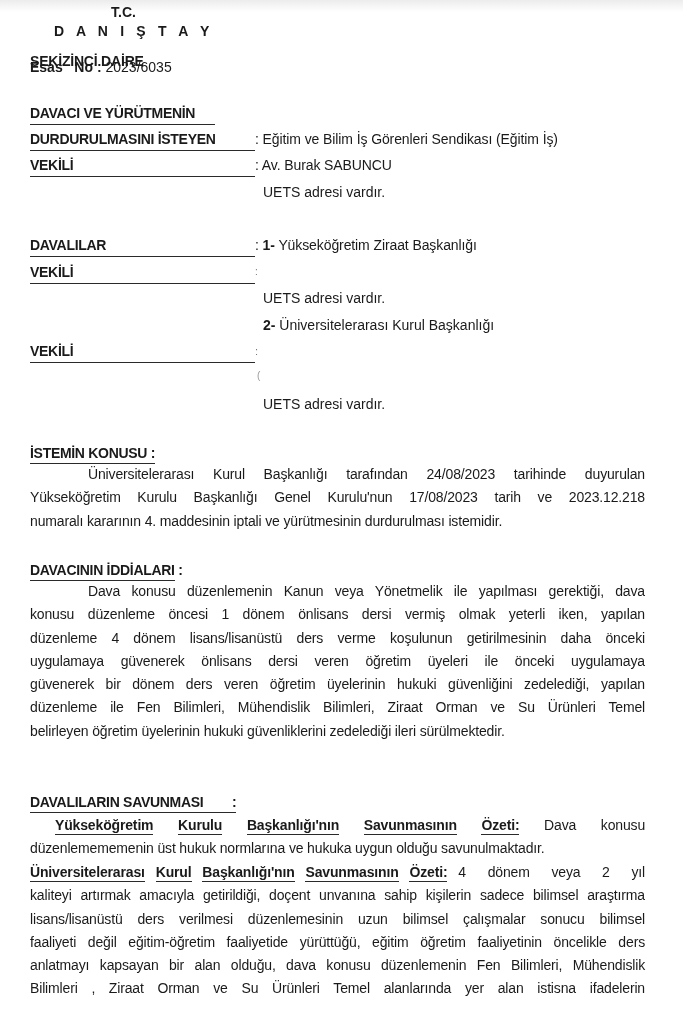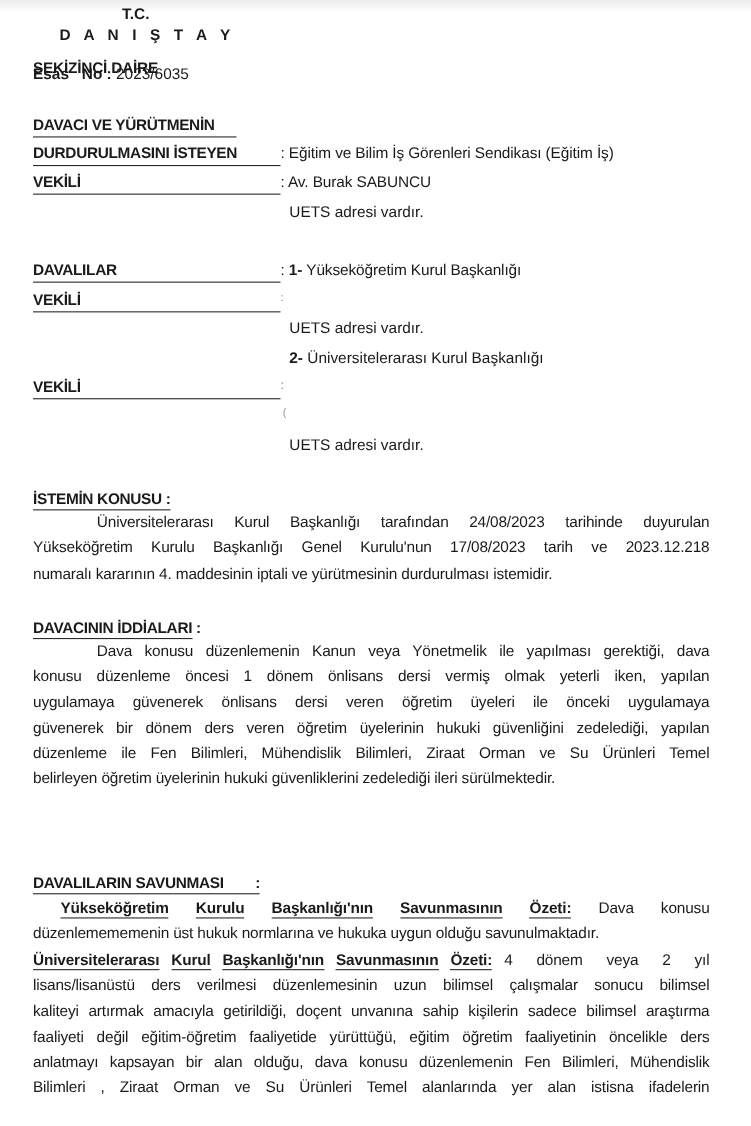--- a/index.html
+++ b/index.html
@@ -64,21 +64,21 @@
 
 <div class="party-label" style="top:105px;width:185px;">DAVACI VE YÜRÜTMENİN</div>
 <div class="party-label" style="top:131px;">DURDURULMASINI İSTEYEN</div>
 <div class="party-val" style="top:131px;">: Eğitim ve Bilim İş Görenleri Sendikası  (Eğitim İş)</div>
 <div class="party-label" style="top:157px;">VEKİLİ</div>
 <div class="party-val" style="top:157px;">: Av. Burak SABUNCU</div>
 <div class="plain" style="top:184px;">UETS adresi vardır.</div>
 
 <div class="party-label" style="top:237px;">DAVALILAR</div>
 <div class="party-val" style="top:237px;">
-  <span>: </span><b>1-</b><span> Yükseköğretim Kurul Başkanlığı</span>
+  <span>: </span><b>1-</b><span> Yükseköğretim Ziraat Başkanlığı</span>
 </div>
 <div class="party-label" style="top:264px;">VEKİLİ</div>
 <div class="party-val" style="top:264px;font-size:10px;color:#777;">:</div>
 <div class="plain" style="top:290px;">UETS adresi vardır.</div>
 <div class="plain" style="top:317px;">
   <b>2-</b><span> Üniversitelerarası Kurul Başkanlığı</span>
 </div>
 <div class="party-label" style="top:343px;">VEKİLİ</div>
 <div class="party-val" style="top:343px;font-size:11px;color:#777;">:</div>
 <div class="party-val" style="top:368px;left:257px;font-size:10px;color:#999;">(</div>
@@ -92,20 +92,21 @@
   <span class="line">Yükseköğretim  Kurulu  Başkanlığı  Genel  Kurulu'nun  17/08/2023  tarih  ve  2023.12.218</span>
   <span class="line last">numaralı kararının 4. maddesinin iptali ve yürütmesinin durdurulması istemidir.</span>
 </div>
 
 <div class="section-title" style="top:562px;">
   <span class="u">DAVACININ İDDİALARI</span><span class="colon"> :</span>
 </div>
 <div class="para" style="top:580px;">
   <span class="line indent">Dava konusu düzenlemenin Kanun veya Yönetmelik ile yapılması gerektiği, dava</span>
   <span class="line">konusu düzenleme öncesi 1 dönem önlisans dersi vermiş olmak yeterli iken, yapılan</span>
+  <span class="line">düzenleme 4 dönem lisans/lisanüstü ders verme koşulunun getirilmesinin daha önceki</span>
   <span class="line">uygulamaya güvenerek önlisans dersi veren öğretim üyeleri ile önceki uygulamaya</span>
   <span class="line">güvenerek bir dönem ders veren öğretim üyelerinin hukuki güvenliğini zedelediği, yapılan</span>
   <span class="line">düzenleme ile Fen Bilimleri, Mühendislik Bilimleri, Ziraat Orman ve Su Ürünleri Temel</span>
   <span class="line last">belirleyen öğretim üyelerinin hukuki güvenliklerini zedelediği ileri sürülmektedir.</span>
 </div>
 
 <div class="section-title" style="top:794px;">
   <span class="u" style="white-space:pre">DAVALILARIN SAVUNMASI        :</span>
 </div>
 
@@ -124,18 +125,18 @@
 
 <div class="para" style="top:861px;">
   <span class="line" style="text-align-last:justify;">
     <span class="ul-bold">Üniversitelerarası</span>
     <span class="ul-bold">Kurul</span>
     <span class="ul-bold">Başkanlığı'nın</span>
     <span class="ul-bold">Savunmasının</span>
     <span class="ul-bold">Özeti:</span>
     <span style="white-space:pre">4  dönem  veya  2  yıl</span>
   </span>
+  <span class="line">kaliteyi artırmak amacıyla getirildiği, doçent unvanına sahip kişilerin sadece bilimsel araştırma</span>
   <span class="line">lisans/lisanüstü ders verilmesi düzenlemesinin uzun bilimsel çalışmalar sonucu bilimsel</span>
-  <span class="line">kaliteyi artırmak amacıyla getirildiği, doçent unvanına sahip kişilerin sadece bilimsel araştırma</span>
   <span class="line">faaliyeti değil eğitim-öğretim faaliyetide yürüttüğü, eğitim öğretim faaliyetinin öncelikle ders</span>
   <span class="line">anlatmayı kapsayan bir alan olduğu, dava konusu düzenlemenin Fen Bilimleri, Mühendislik</span>
   <span class="line">Bilimleri , Ziraat Orman ve Su Ürünleri Temel alanlarında yer alan istisna ifadelerin</span>
 </div>
 
 </body></html>

